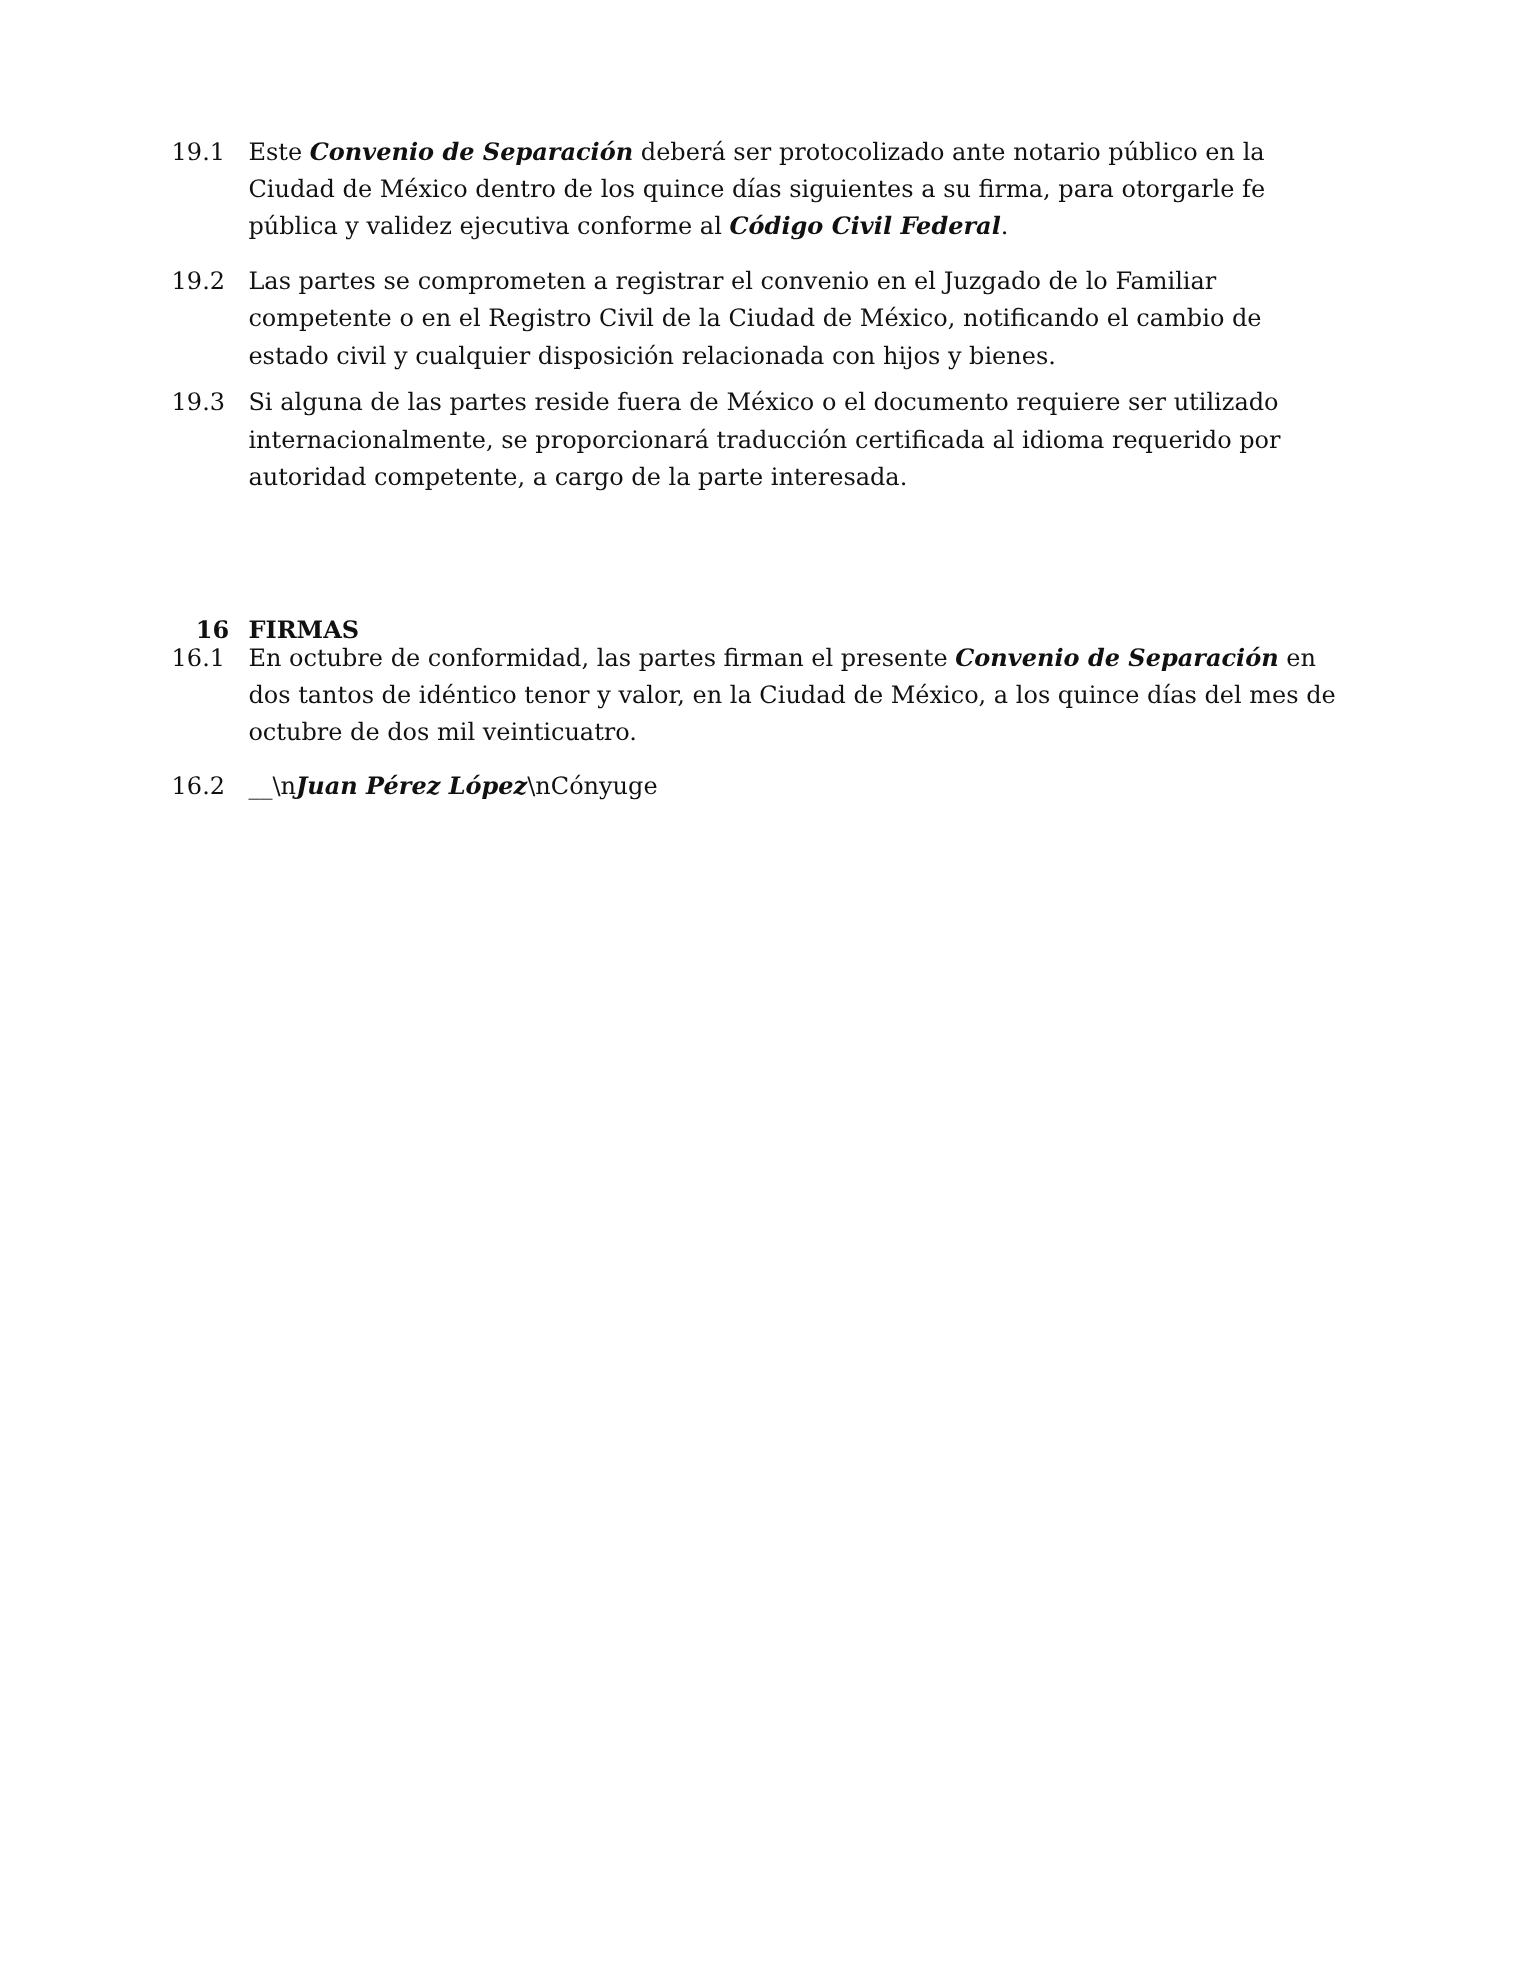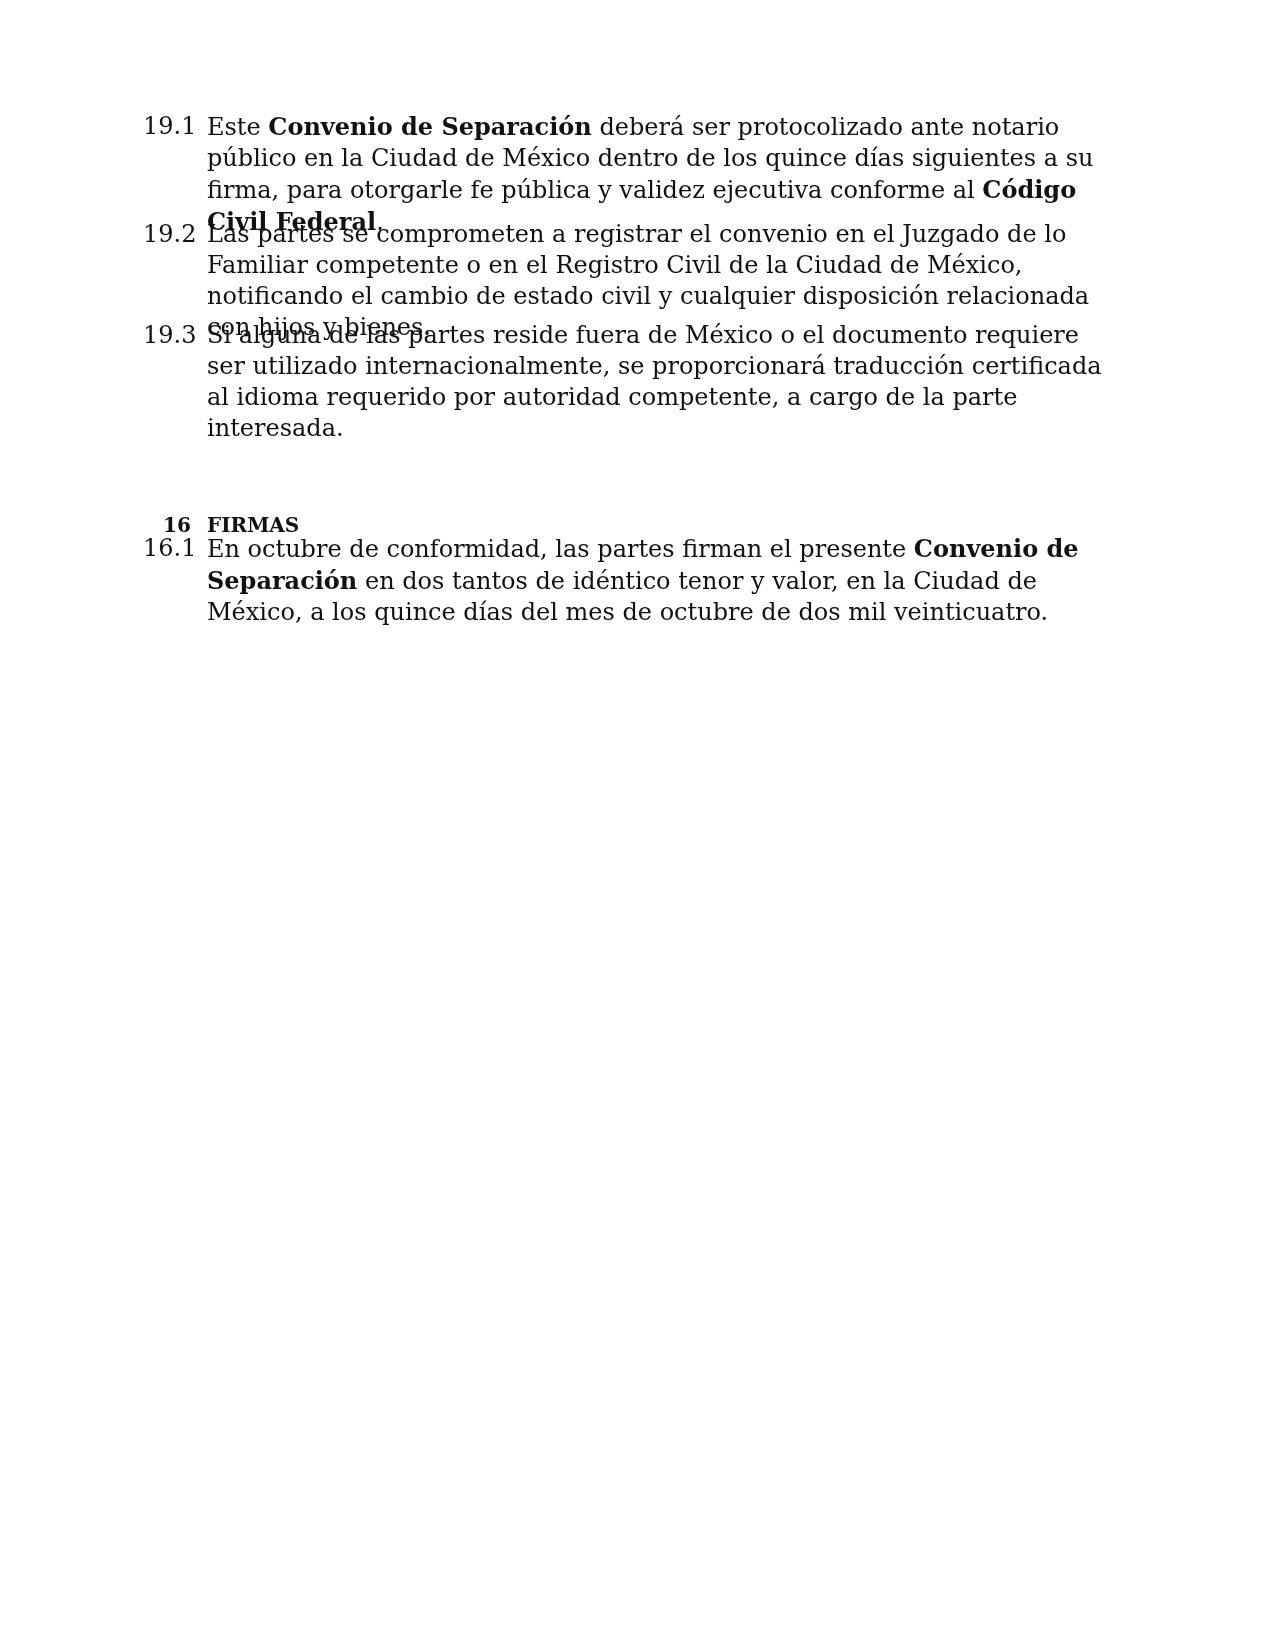--- a/index.html
+++ b/index.html
@@ -1,24 +1,24 @@
 <!DOCTYPE html>
 <html><head>
 <meta charset="utf-8">
 <style>
   html, body { margin:0; padding:0; background:#ffffff; }
   body { width:1275px; height:1650px; position:relative; overflow:hidden;
          font-family:"DejaVu Serif", serif; color:#111; }
   .page { position:absolute; left:0; top:0; width:1275px; height:1650px; }
-  .item { position:absolute; left:143px; width:980px; font-size:24px; line-height:31px; }
+  .item { position:absolute; left:143px; width:980px; font-size:20px; line-height:31px; }
   .num { position:absolute; left:0; top:0; width:60px; }
   .txt { margin-left:64px; }
   .heading { position:absolute; left:143px; font-size:20px; font-weight:bold;margin-top:30px; }
   .heading .hnum { display:inline-block; width:64px; text-align:center; padding-left:4px; box-sizing:border-box; }
-  b { font-weight:bold; }
+  b { font-weight:bold;font-style:italic; }
 </style>
 </head>
 <body>
 
 <div class="page">
 
   <div class="item" style="top:111px;">
     <span class="num">19.1</span>
     <div class="txt"><span>Este </span><b>Convenio de Separación</b><span> deberá ser protocolizado ante notario público en la Ciudad de México dentro de los quince días siguientes a su firma, para otorgarle fe pública y validez ejecutiva conforme al </span><b>Código Civil Federal</b><span>.</span></div>
   </div>
@@ -35,15 +35,19 @@
 
   <div class="heading" style="top:483px;">
     <span class="hnum">16</span><span>FIRMAS</span>
   </div>
 
   <div class="item" style="top:533px;">
     <span class="num">16.1</span>
     <div class="txt"><span>En octubre de conformidad, las partes firman el presente </span><b>Convenio de Separación</b><span> en dos tantos de idéntico tenor y valor, en la Ciudad de México, a los quince días del mes de octubre de dos mil veinticuatro.</span></div>
   </div>
 
+  <div class="item" style="top:640px;">
+    <span class="num">16.2</span>
+    <div class="txt"><span>__\n</span><b>Juan Pérez López</b><span>\nCónyuge</span></div>
+  </div>
 
 
 </div>
 
 </body></html>

